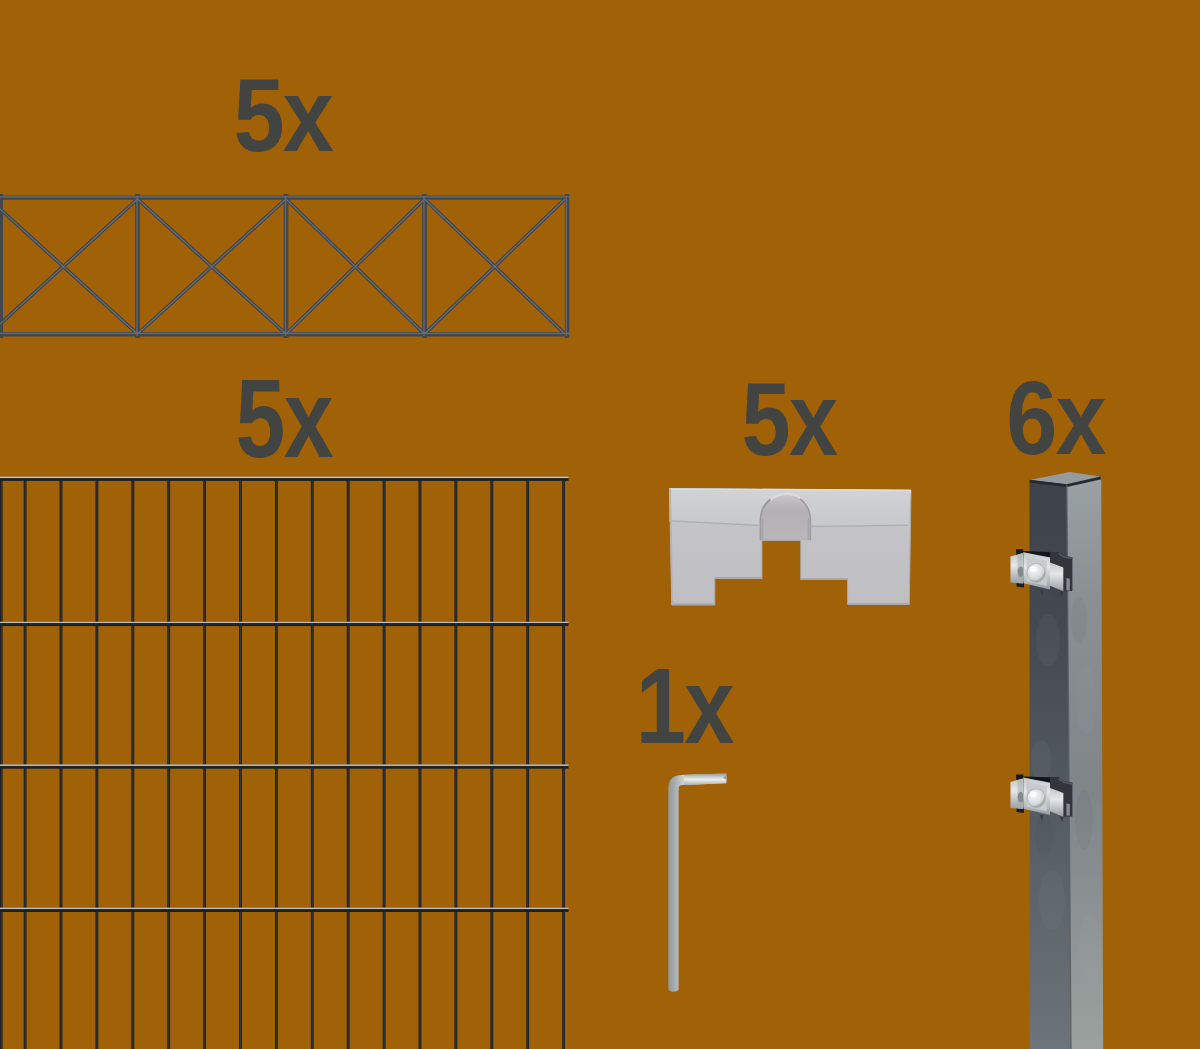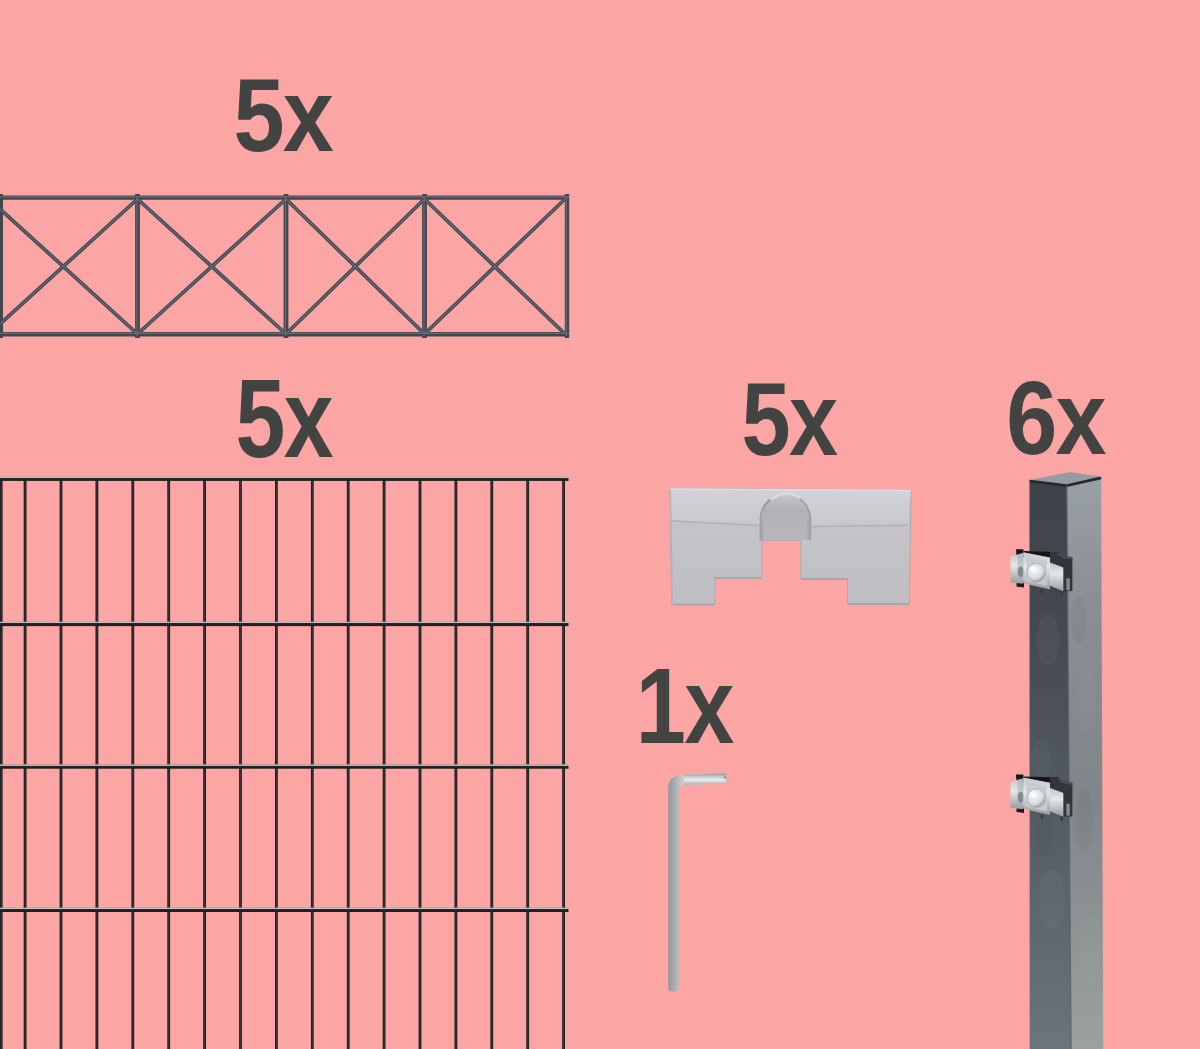--- a/index.html
+++ b/index.html
@@ -1,16 +1,16 @@
 <!DOCTYPE html>
 <html><head>
 <meta charset="utf-8">
 <style>
   html,body{margin:0;padding:0;background:#ffffff;}
-  #stage{position:relative;width:1200px;height:1049px;background:#fca5a5;overflow:hidden;
+  #stage{position:relative;width:1200px;height:1049px;background:#a16207;overflow:hidden;
          font-family:"Liberation Sans", sans-serif;}
   svg{position:absolute;left:0;top:0;}
   .cnt{font-family:"Liberation Sans", sans-serif;font-weight:bold;font-size:104.3px;
        fill:#414440;letter-spacing:-2px;}
 </style>
 </head>
 <body>
 <div id="stage">
 <svg width="1200" height="1049" viewBox="0 0 1200 1049">
 <defs>

